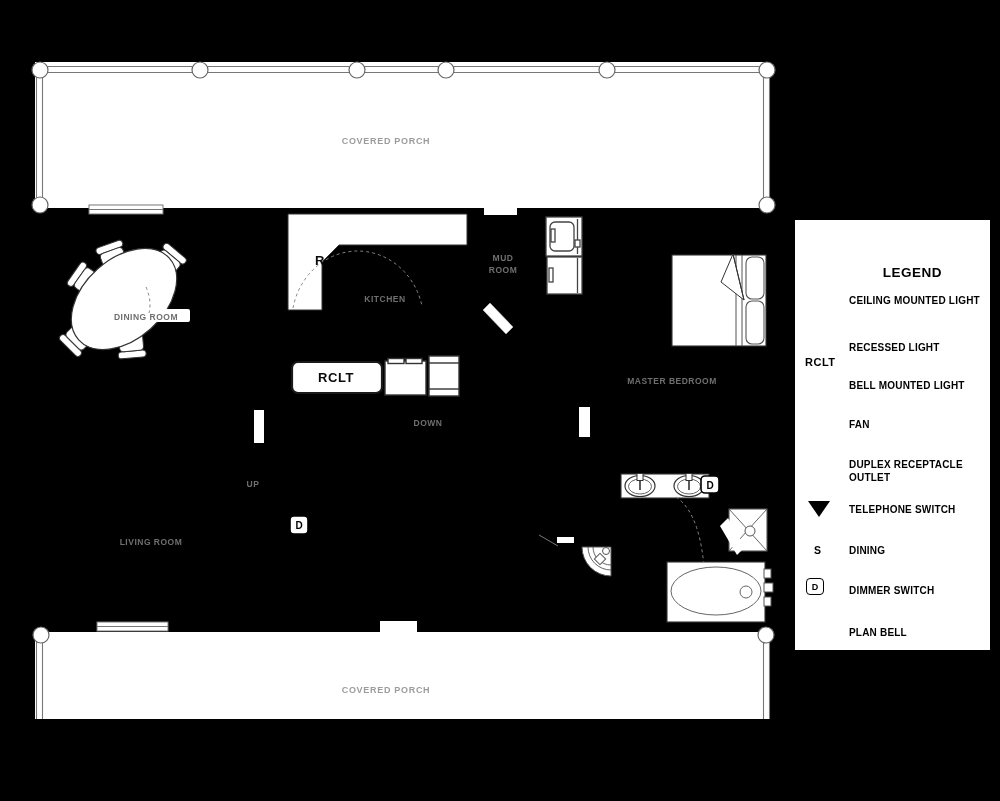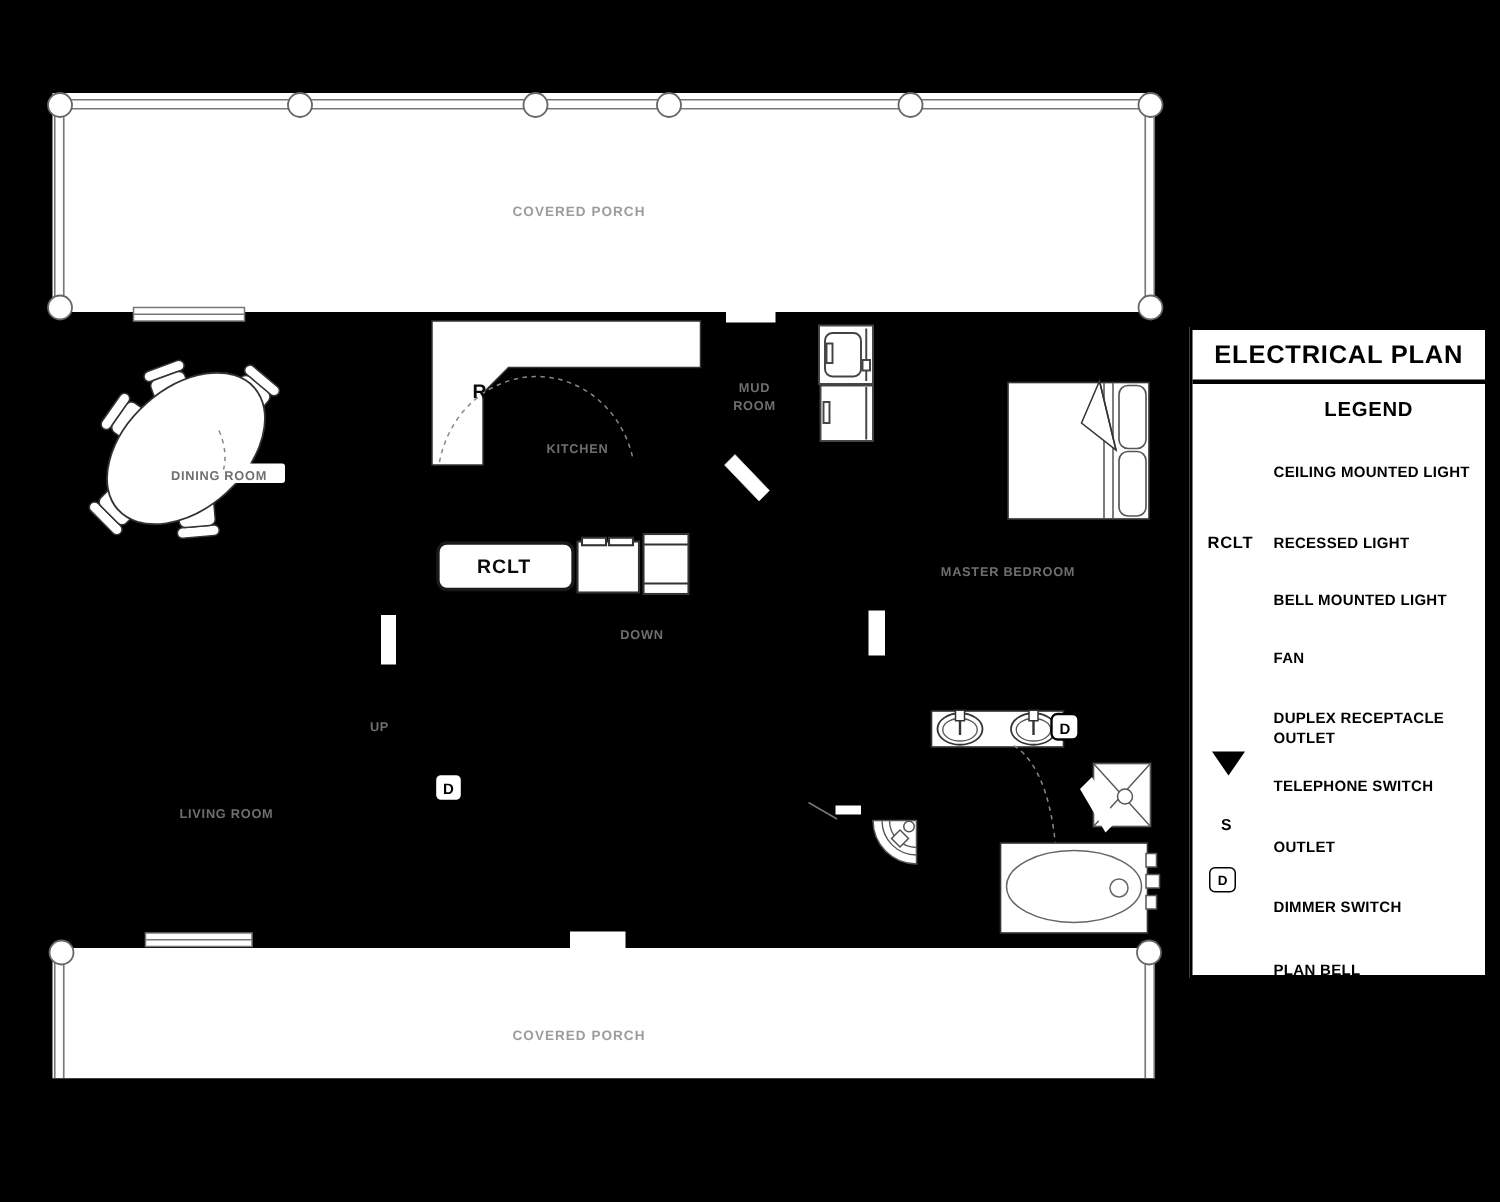--- a/index.html
+++ b/index.html
@@ -14,21 +14,21 @@
 
   
   #legend{position:absolute;left:793px;top:218px;width:199px;height:434px;background:#fff;
           border:2px solid #000;box-sizing:border-box;color:#000;}
   #legend .titlebox{height:33px;border-bottom:3px solid #000;display:flex;align-items:center;
           justify-content:center;font-size:17px;font-weight:bold;letter-spacing:.5px;}
   #legend .heading{position:absolute;left:0;width:100%;text-align:center;font-size:13.5px;
           font-weight:bold;letter-spacing:.5px;padding-left:20px;}
   .lg-row{position:absolute;left:0;width:100%;}
   .lg-label{position:absolute;left:54px;width:132px;font-size:10px;line-height:13px;
-          font-weight:bold;letter-spacing:.2px;margin-top:15px;}
+          font-weight:bold;letter-spacing:.2px;}
   .lg-sym{position:absolute;font-weight:bold;}
   .sym-rclt{left:10px;top:15px;font-size:11px;letter-spacing:.5px;}
   .sym-tri{left:13px;top:-2px;width:0;height:0;border-left:11px solid transparent;
           border-right:11px solid transparent;border-top:16px solid #000;}
   .sym-s{left:19px;top:0;font-size:10.5px;}
   .sym-dbox{left:11px;top:-6px;width:16px;height:15px;border:1.6px solid #000;border-radius:4px;
           display:flex;align-items:center;justify-content:center;font-size:9px;}
 </style>
 </head>
 <body>
@@ -238,21 +238,20 @@
           <circle cx="584" cy="744" r="8"></circle>
           <circle cx="766" cy="744" r="8"></circle>
       <circle cx="41" cy="635" r="8"></circle>
           <circle cx="766" cy="635" r="8"></circle>
     </g>
     <text x="386" y="693" class="t-porch">COVERED PORCH</text>
   </g>
 </svg>
 
   <div id="legend">
-    <div class="titlebox">ELECTRICAL PLAN</div>
     <div class="heading" style="top:45px;">LEGEND</div>
 
     <div class="lg-row" style="top:74px;">
       <span class="lg-sym"></span>
       <span class="lg-label">CEILING MOUNTED LIGHT</span>
     </div>
     <div class="lg-row" style="top:121px;">
       <span class="lg-sym sym-rclt">RCLT</span>
       <span class="lg-label">RECESSED LIGHT</span>
     </div>
@@ -267,21 +266,21 @@
     <div class="lg-row" style="top:238px;">
       <span class="lg-sym"></span>
       <span class="lg-label">DUPLEX RECEPTACLE OUTLET</span>
     </div>
     <div class="lg-row" style="top:283px;">
       <span class="lg-sym sym-tri"></span>
       <span class="lg-label">TELEPHONE SWITCH</span>
     </div>
     <div class="lg-row" style="top:324px;">
       <span class="lg-sym sym-s">S</span>
-      <span class="lg-label">OUTLET</span>
+      <span class="lg-label">DINING</span>
     </div>
     <div class="lg-row" style="top:364px;">
       <span class="lg-sym sym-dbox">D</span>
       <span class="lg-label">DIMMER SWITCH</span>
     </div>
     <div class="lg-row" style="top:406px;">
       <span class="lg-sym"></span>
       <span class="lg-label">PLAN BELL</span>
     </div>
   </div>

